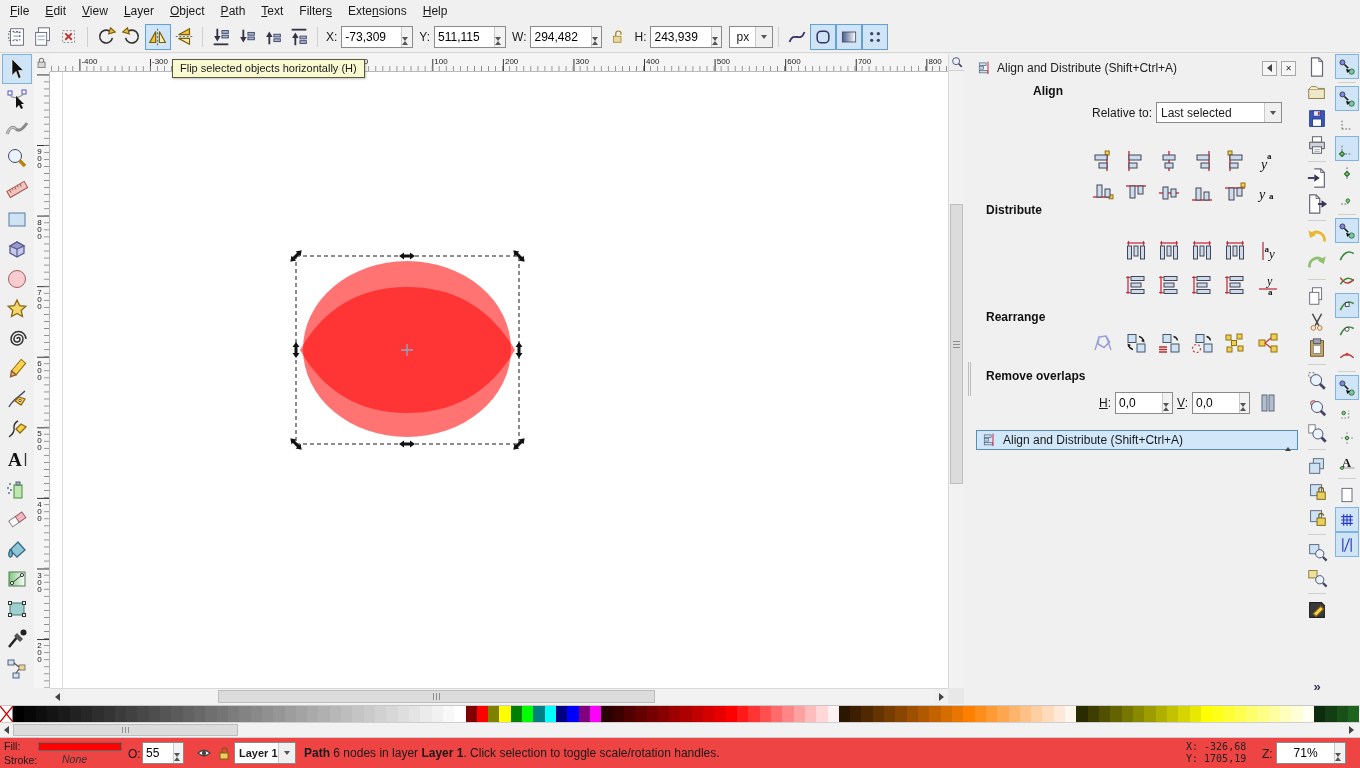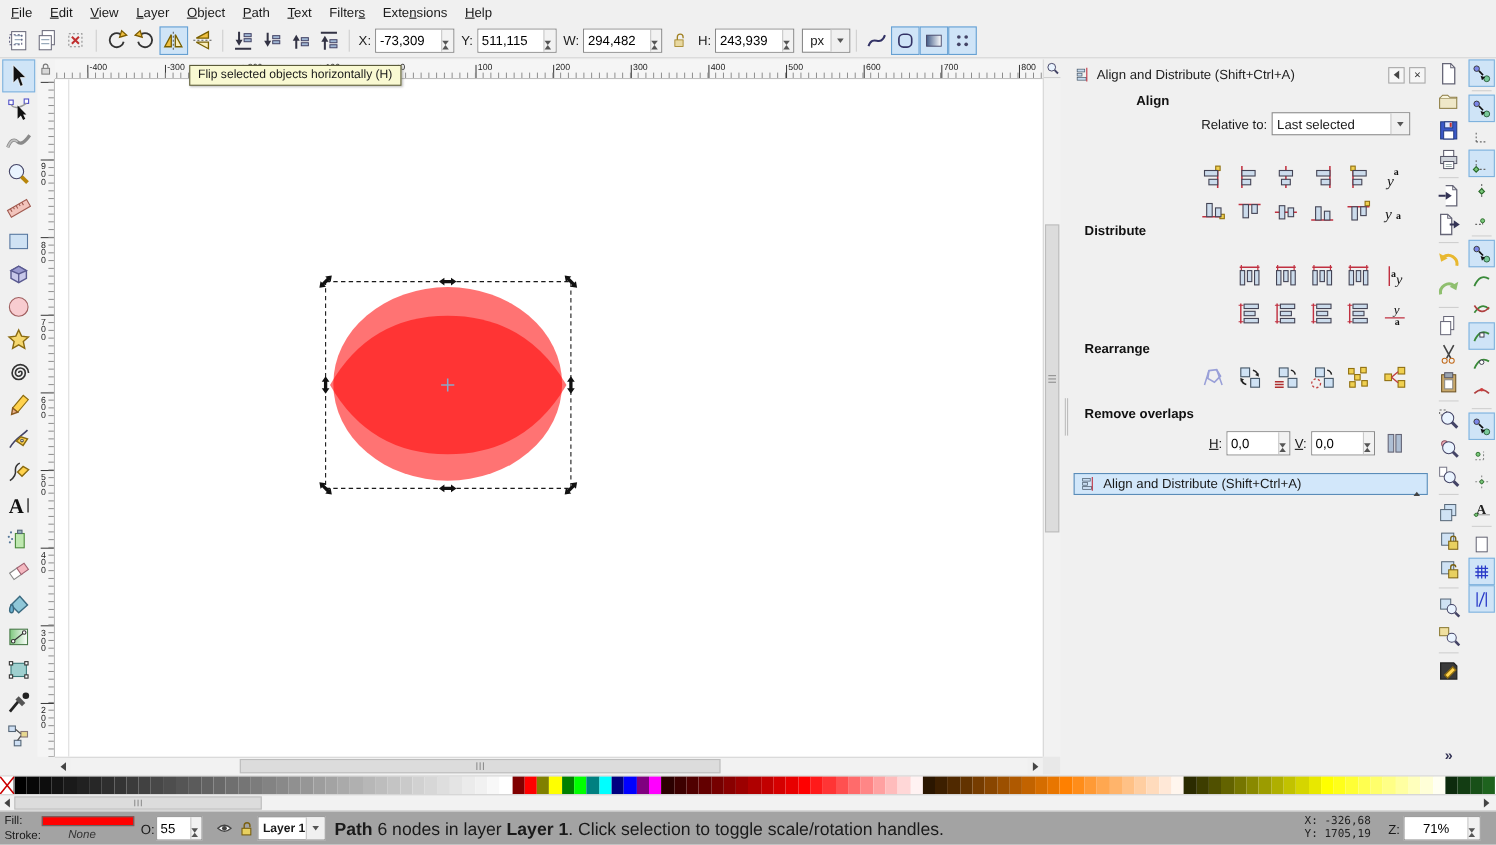--- a/index.html
+++ b/index.html
@@ -110,31 +110,31 @@
   #palette { position:absolute; left:0; top:705px; width:1360px; height:17px; display:flex; background:#fff; border-top:1px solid #c8c8c8; }
   .swatch { flex:1; height:100%; }
   .swatch-none { flex:none; width:13px; height:100%; background:#fff; position:relative; border-right:1px solid #888; }
   #palette-scroll { position:absolute; left:0; top:722px; width:1360px; height:15px; background:#f2f2f2; border-top:1px solid #d0d0d0; }
   #palette-scroll .sbtn { position:absolute; top:0; width:13px; height:14px; display:flex; align-items:center; justify-content:center; }
   #palette-scroll .sbtn.left { left:0; } #palette-scroll .sbtn.right { right:2px; }
   #palette-scroll .pthumb { position:absolute; left:13px; top:1px; width:225px; height:12px; background:#dcdcdc; border:1px solid #bdbdbd; display:flex; align-items:center; justify-content:center; gap:2px; }
   .vgripline-sm { width:1px; height:6px; background:#8f8f8f; }
 
   
-  #statusbar { position:absolute; left:0; top:737px; width:1360px; height:31px; background:#a3a3a3; border-top:1px solid #cfcfcf; }
+  #statusbar { position:absolute; left:0; top:737px; width:1360px; height:31px; background:#ef4444; border-top:1px solid #cfcfcf; }
   #fs-block { position:absolute; left:4px; top:1px; font-size:10.5px; line-height:14px; }
   #fill-swatch { position:absolute; left:38px; top:4px; width:84px; height:9px; border:1px solid #666; }
   #stroke-none { position:absolute; left:62px; top:15px; font-style:italic; font-size:10.5px; color:#333; }
   #opacity-label { position:absolute; left:128px; top:9px; }
   #opacity-spin { position:absolute; left:142px; top:4px; width:42px; }
   #eye-icon { position:absolute; left:196px; top:7px; }
   #locksb-icon { position:absolute; left:216px; top:7px; }
   #layer-combo { position:absolute; left:234px; top:4px; width:62px; height:22px; border:1px solid #8a8a8a; background:#fff; display:flex; align-items:center; }
   #layer-combo .lval { flex:1; padding-left:4px; font-weight:bold; font-size:11px; white-space:nowrap; }
-  #status-message { position:absolute; left:304px; top:8px; font-size:16px; white-space:nowrap; }
+  #status-message { position:absolute; left:304px; top:8px; font-size:12px; white-space:nowrap; }
   #xy-block { position:absolute; left:1186px; top:3px; font-size:10px; line-height:12px; color:#222; font-family:"DejaVu Sans Mono",monospace; }
   #z-label { position:absolute; left:1262px; top:9px; }
   #zoom-spin { position:absolute; left:1276px; top:4px; width:70px; }
   #zoom-spin input { text-align:center; }
 
   svg { display:block; }
 </style>
 </head>
 <body>
 

